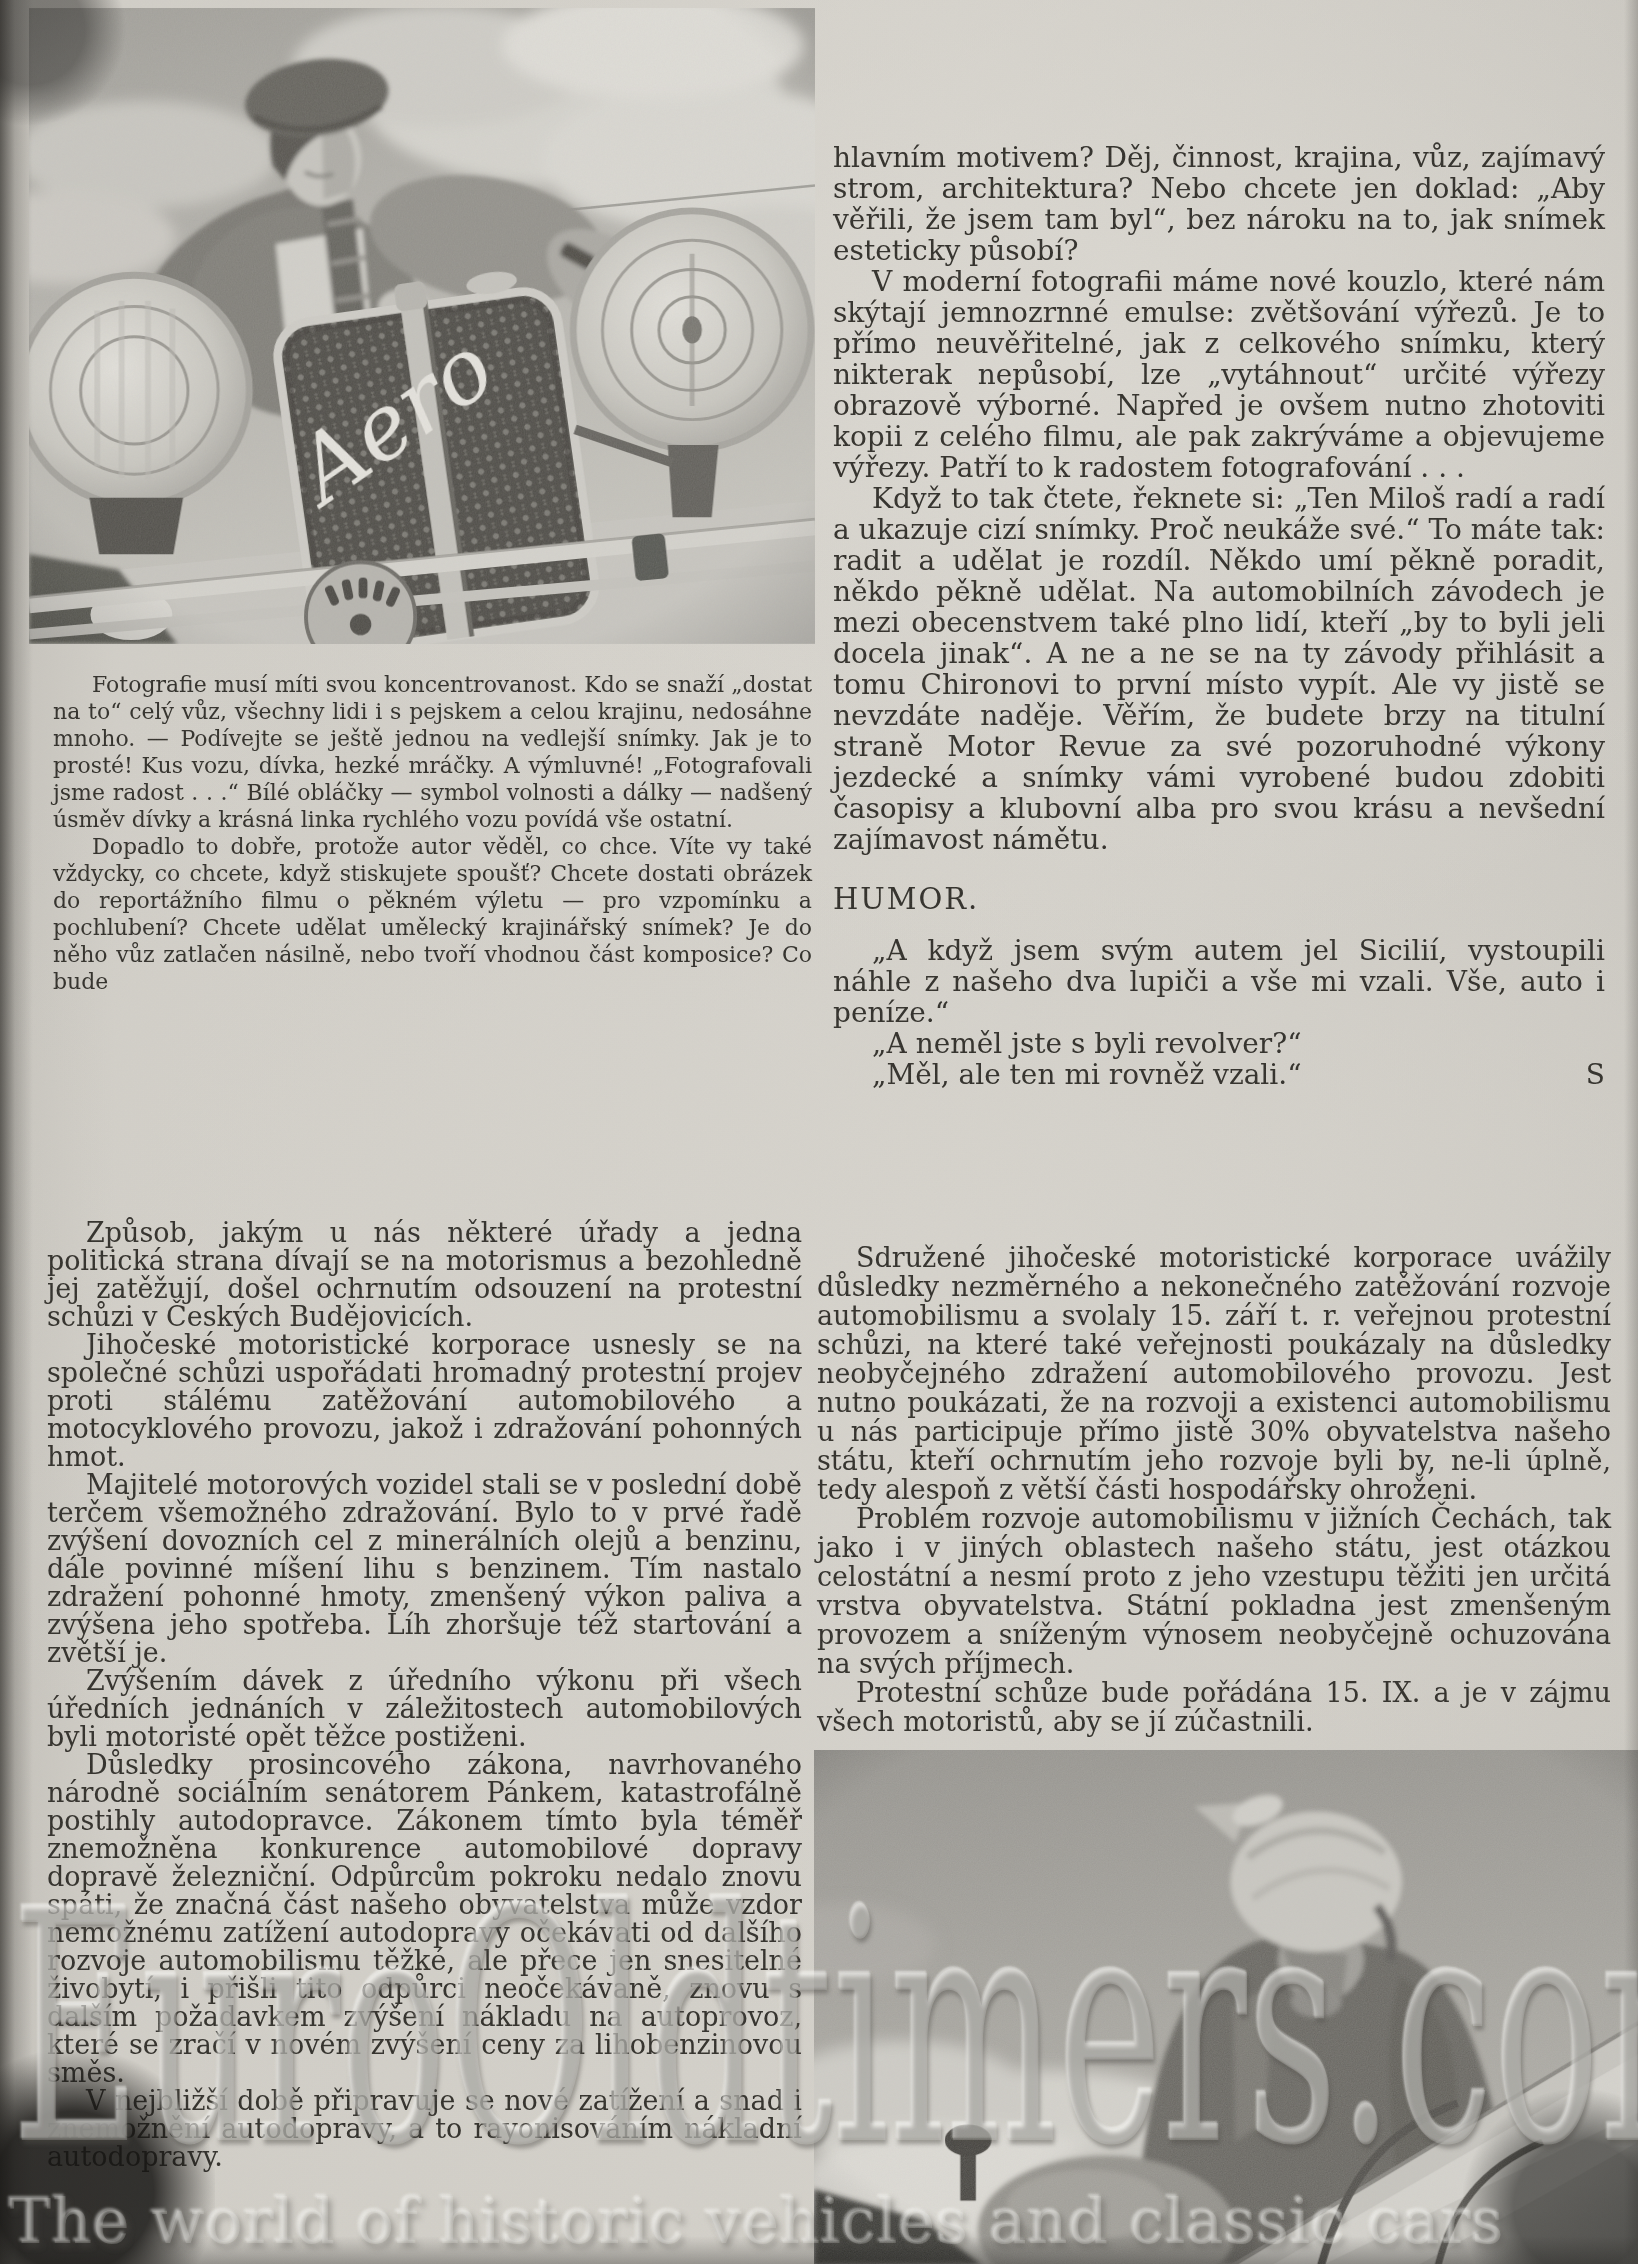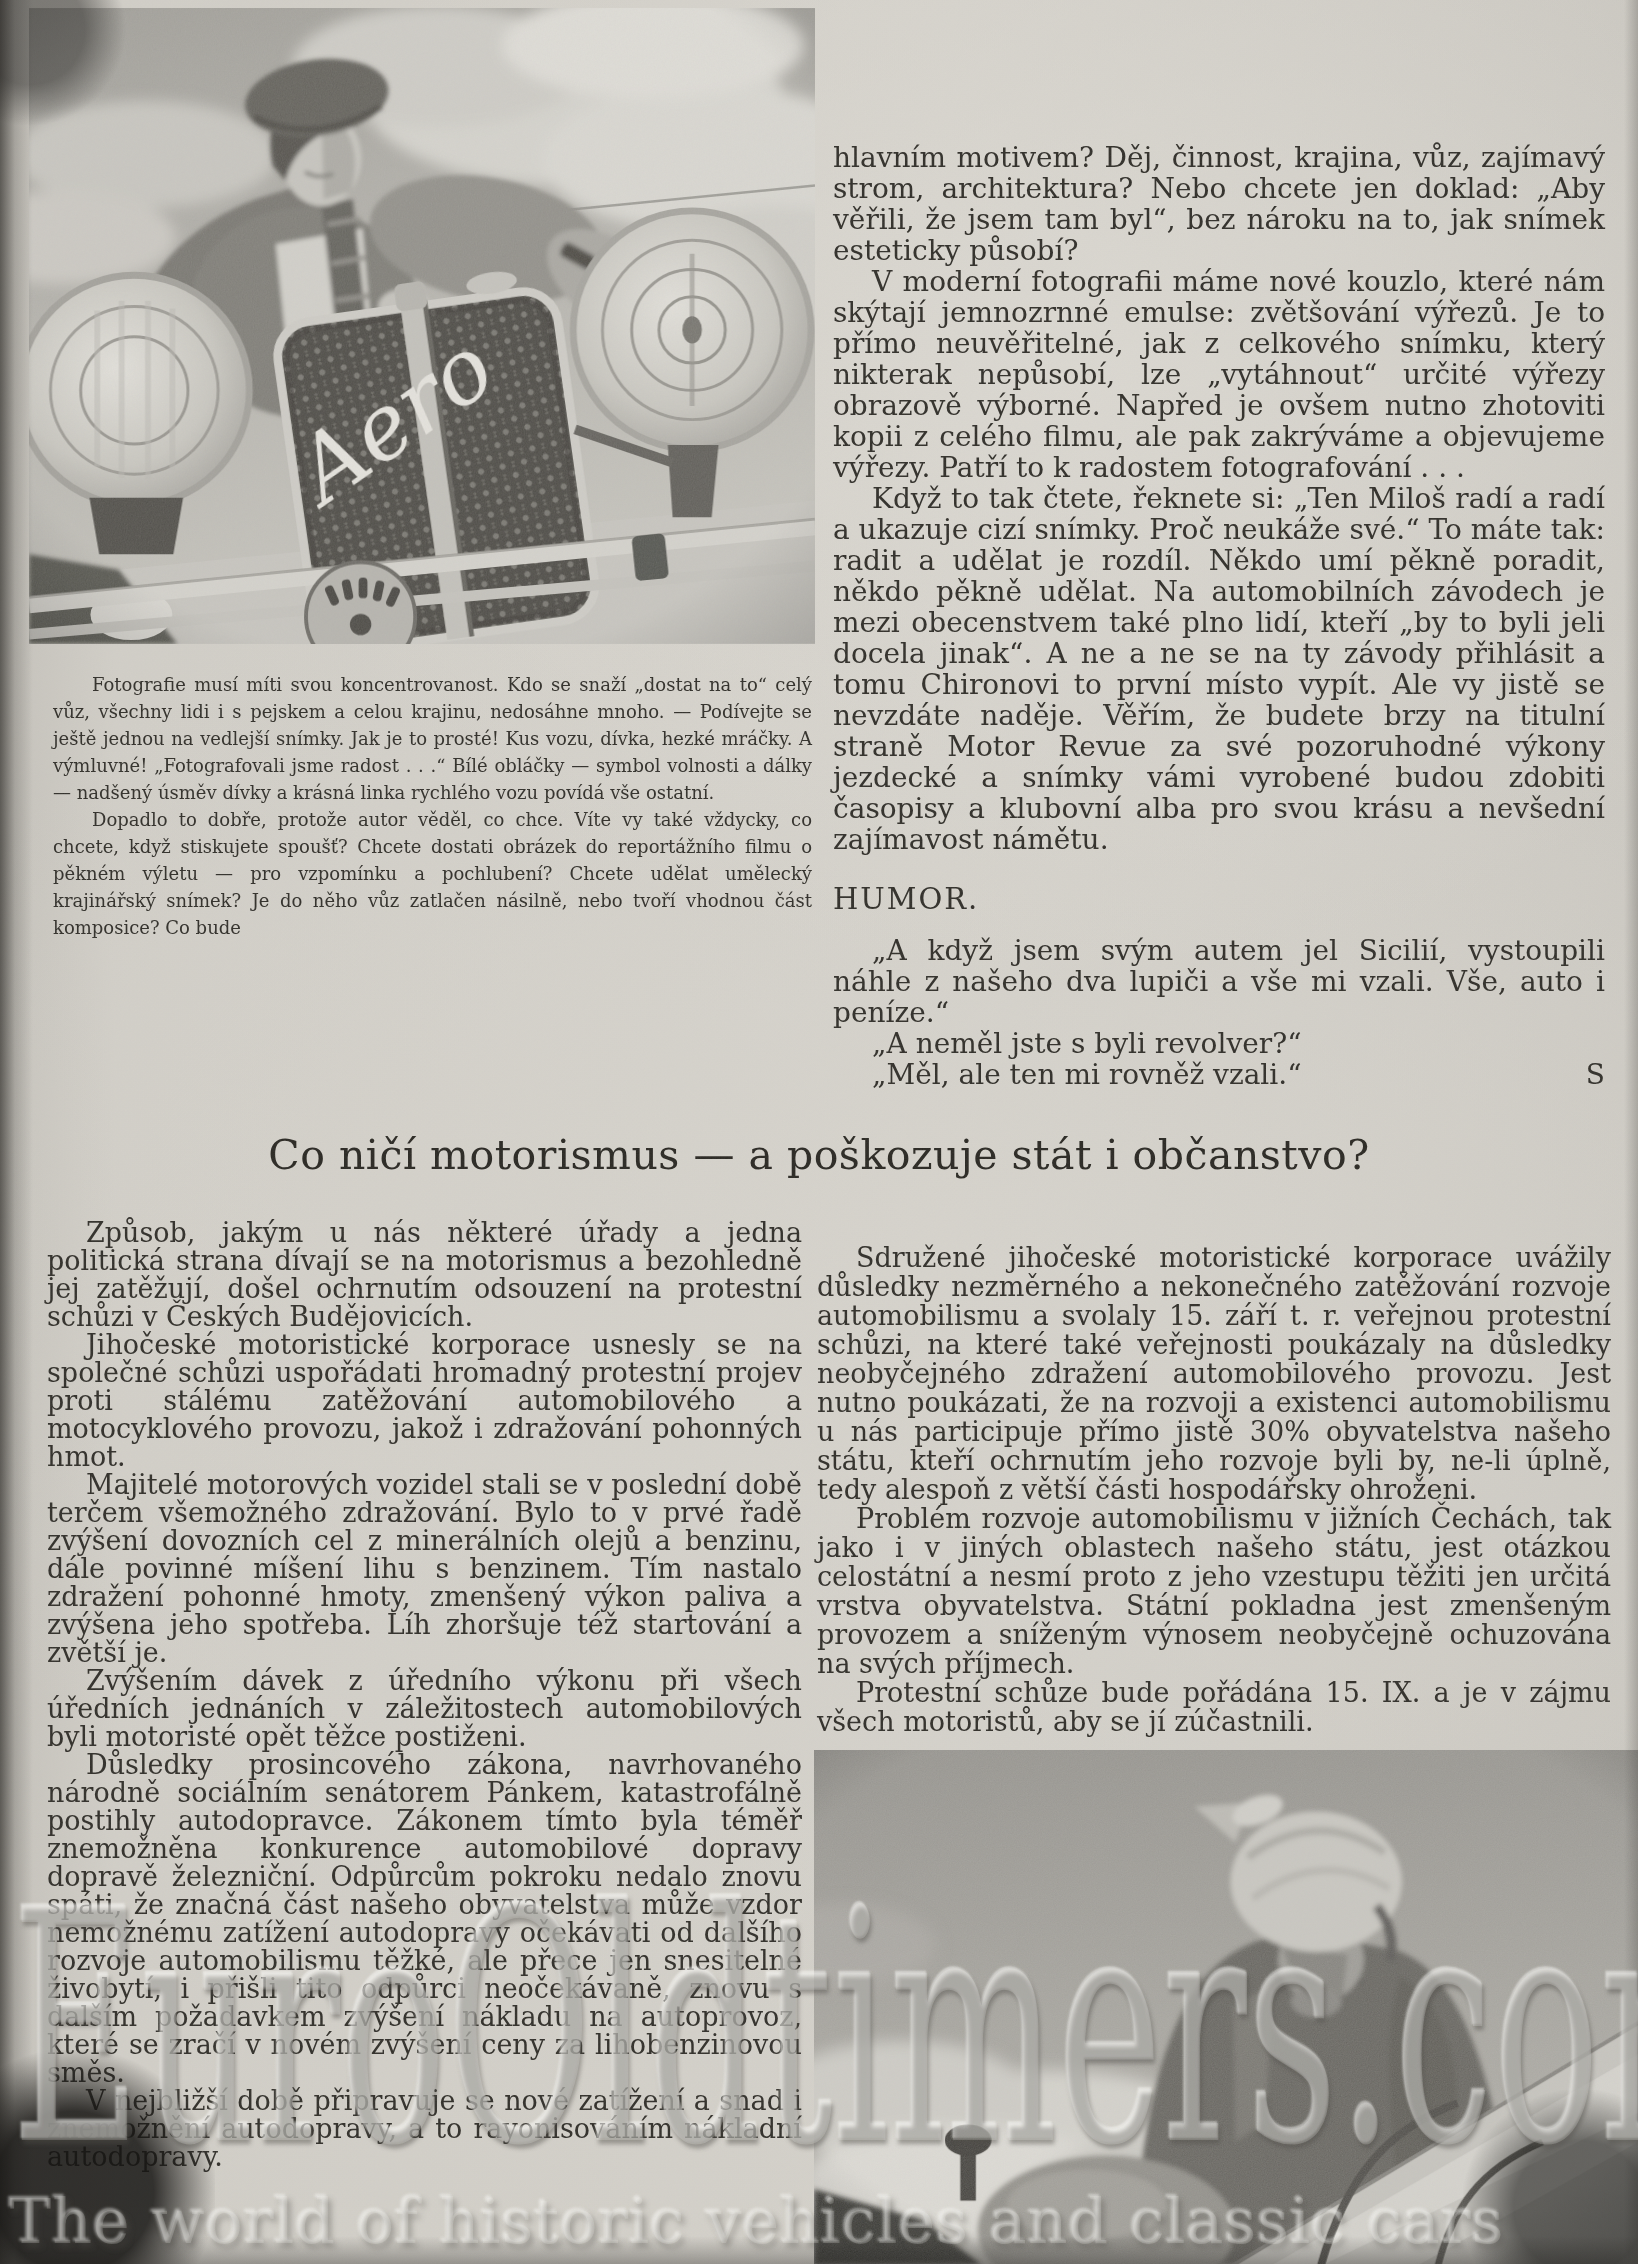--- a/index.html
+++ b/index.html
@@ -8,21 +8,21 @@
     background:
       radial-gradient(1170px 878px at 65% 16%, #dcd9d2, rgba(220,217,210,0) 70%),
       radial-gradient(1463px 1073px at 58% 55%, #d7d4cd, rgba(215,212,205,0) 75%),
       linear-gradient(90deg, #c5c2bb, #d2cfc8 7%, #d5d2cb 58%, #cbc8c1 100%);
     font-family:"DejaVu Serif","Liberation Serif",serif;
     color:#2a2823;
   }
   .txt{position:absolute;text-align:justify;z-index:10;}
   .txt p{margin:0;text-indent:39px;}
   .txt p.noindent{text-indent:0;}
-  .col-tl{left:53px;top:671px;width:759px;font-size:18px;line-height:27px;}
+  .col-tl{left:53px;top:671px;width:759px;font-size:22px;line-height:27px;}
   .col-tr{left:833px;top:142px;width:772px;font-size:28px;line-height:31px;}
   .col-bl{left:47px;top:1219px;width:755px;font-size:27px;line-height:28px;}
   .col-br{left:817px;top:1219px;width:794px;font-size:27px;line-height:29px;margin-top:24px;}
   .headline{
     position:absolute;left:29px;top:1131px;width:1580px;z-index:10;
     text-align:center;font-size:41px;line-height:1.2;color:#23211c;
     letter-spacing:0.5px;
   }
   .humor-head{
     text-align:left;text-indent:0 !important;
@@ -198,21 +198,20 @@
     <p>Když to tak čtete, řeknete si: „Ten Miloš radí a radí a ukazuje cizí snímky. Proč neukáže své.“ To máte tak: radit a udělat je rozdíl. Někdo umí pěkně poradit, někdo pěkně udělat. Na automobilních závodech je mezi obecenstvem také plno lidí, kteří „by to byli jeli docela jinak“. A ne a ne se na ty závody přihlásit a tomu Chironovi to první místo vypít. Ale vy jistě se nevzdáte naděje. Věřím, že budete brzy na titulní straně Motor Revue za své pozoruhodné výkony jezdecké a snímky vámi vyrobené budou zdobiti časopisy a klubovní alba pro svou krásu a nevšední zajímavost námětu.</p>
     <p class="humor-head">HUMOR.</p>
     <p>„A když jsem svým autem jel Sicilií, vystoupili náhle z našeho dva lupiči a vše mi vzali. Vše, auto i peníze.“</p>
     <p>„A neměl jste s byli revolver?“</p>
     <p>
       <span class="sig">S</span>
       <span>„Měl, ale ten mi rovněž vzali.“</span>
     </p>
   </div>
 
-  <div class="headline">Co ničí motorismus — a poškozuje stát i občanstvo?</div>
 
   <div class="txt col-bl">
     <p>Způsob, jakým u nás některé úřady a jedna politická strana dívají se na motorismus a bezohledně jej zatěžují, došel ochrnutím odsouzení na protestní schůzi v Českých Budějovicích.</p>
     <p>Jihočeské motoristické korporace usnesly se na společné schůzi uspořádati hromadný protestní projev proti stálému zatěžování automobilového a motocyklového provozu, jakož i zdražování pohonných hmot.</p>
     <p>Majitelé motorových vozidel stali se v poslední době terčem všemožného zdražování. Bylo to v prvé řadě zvýšení dovozních cel z minerálních olejů a benzinu, dále povinné míšení lihu s benzinem. Tím nastalo zdražení pohonné hmoty, zmenšený výkon paliva a zvýšena jeho spotřeba. Líh zhoršuje též startování a zvětší je.</p>
     <p>Zvýšením dávek z úředního výkonu při všech úředních jednáních v záležitostech automobilových byli motoristé opět těžce postiženi.</p>
     <p>Důsledky prosincového zákona, navrhovaného národně sociálním senátorem Pánkem, katastrofálně postihly autodopravce. Zákonem tímto byla téměř znemožněna konkurence automobilové dopravy dopravě železniční. Odpůrcům pokroku nedalo znovu spáti, že značná část našeho obyvatelstva může vzdor nemožnému zatížení autodopravy očekávati od dalšího rozvoje automobilismu těžké, ale přece jen snesitelné živobytí, i přišli tito odpůrci neočekávaně, znovu s dalším požadavkem zvýšení nákladu na autoprovoz, které se zračí v novém zvýšení ceny za lihobenzinovou směs.</p>
     <p>V nejbližší době připravuje se nové zatížení a snad i znemožnění autodopravy, a to rayonisováním nákladní autodopravy.</p>
   </div>
 

